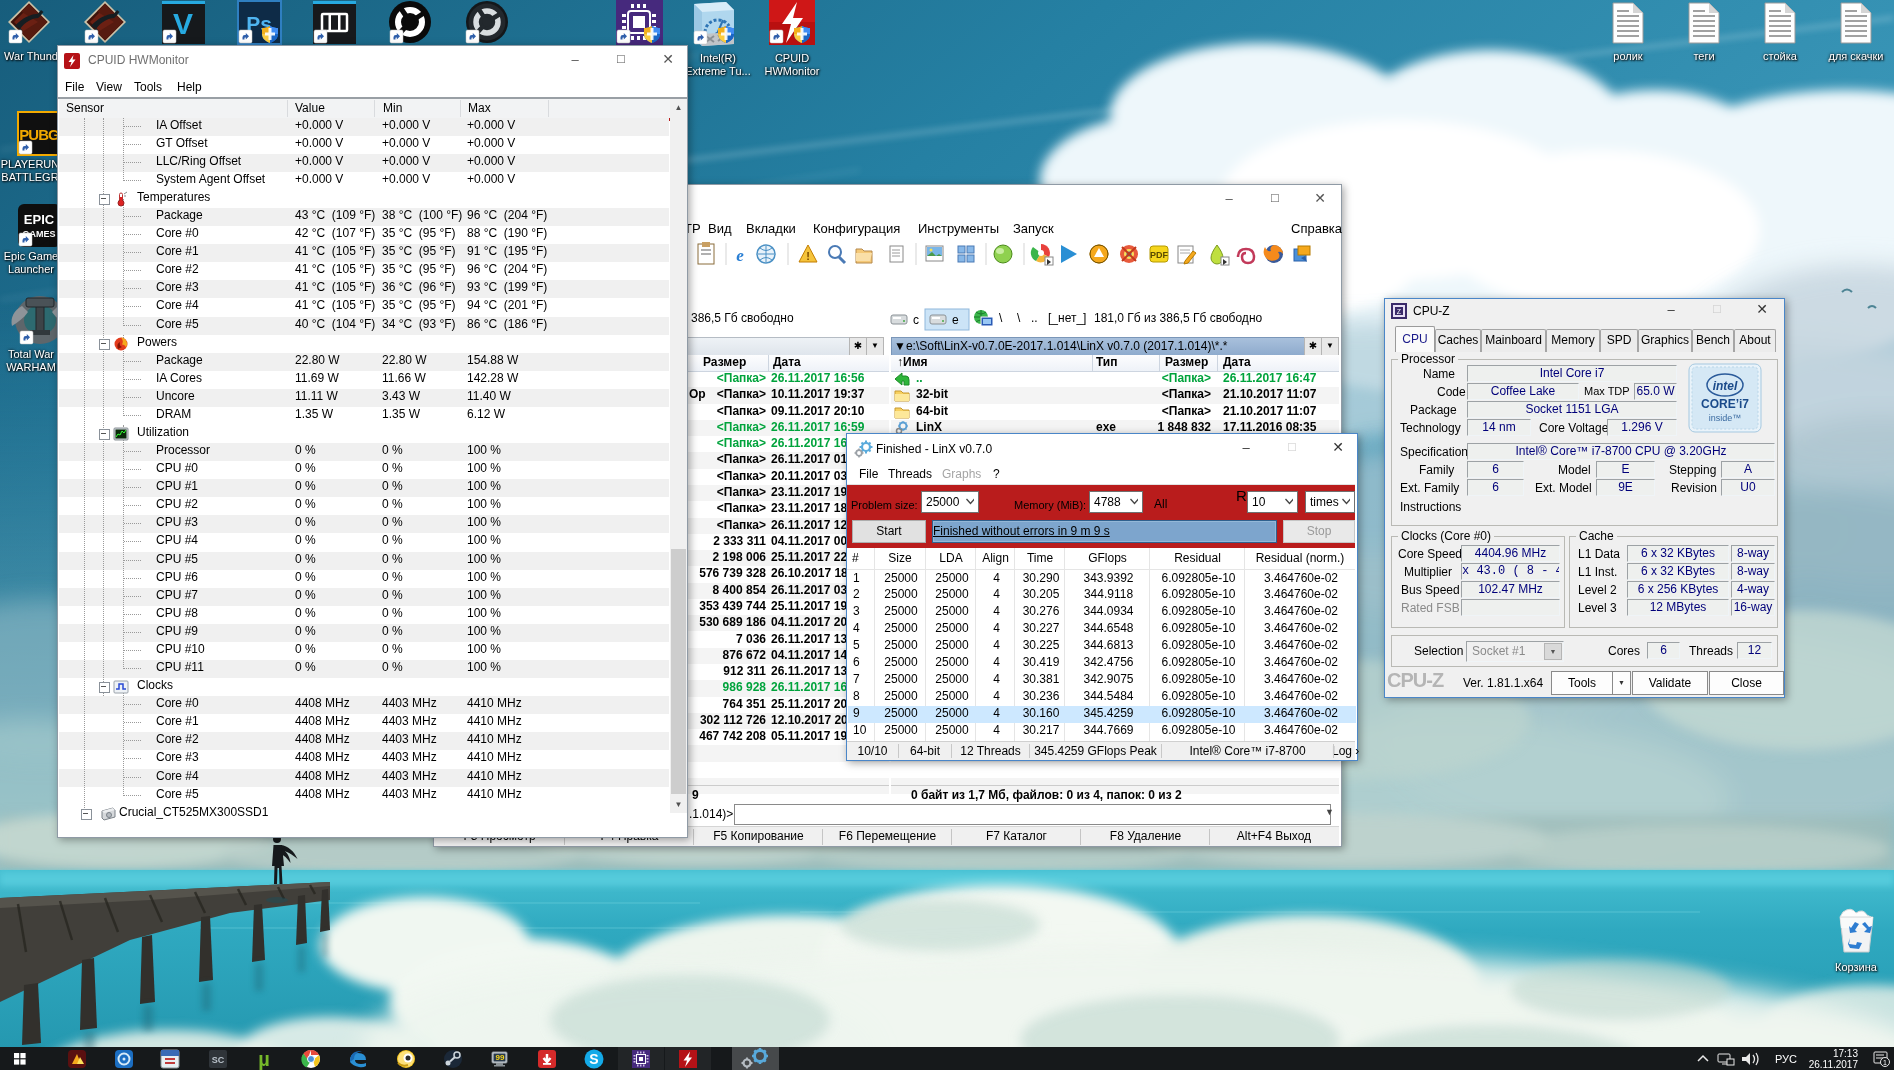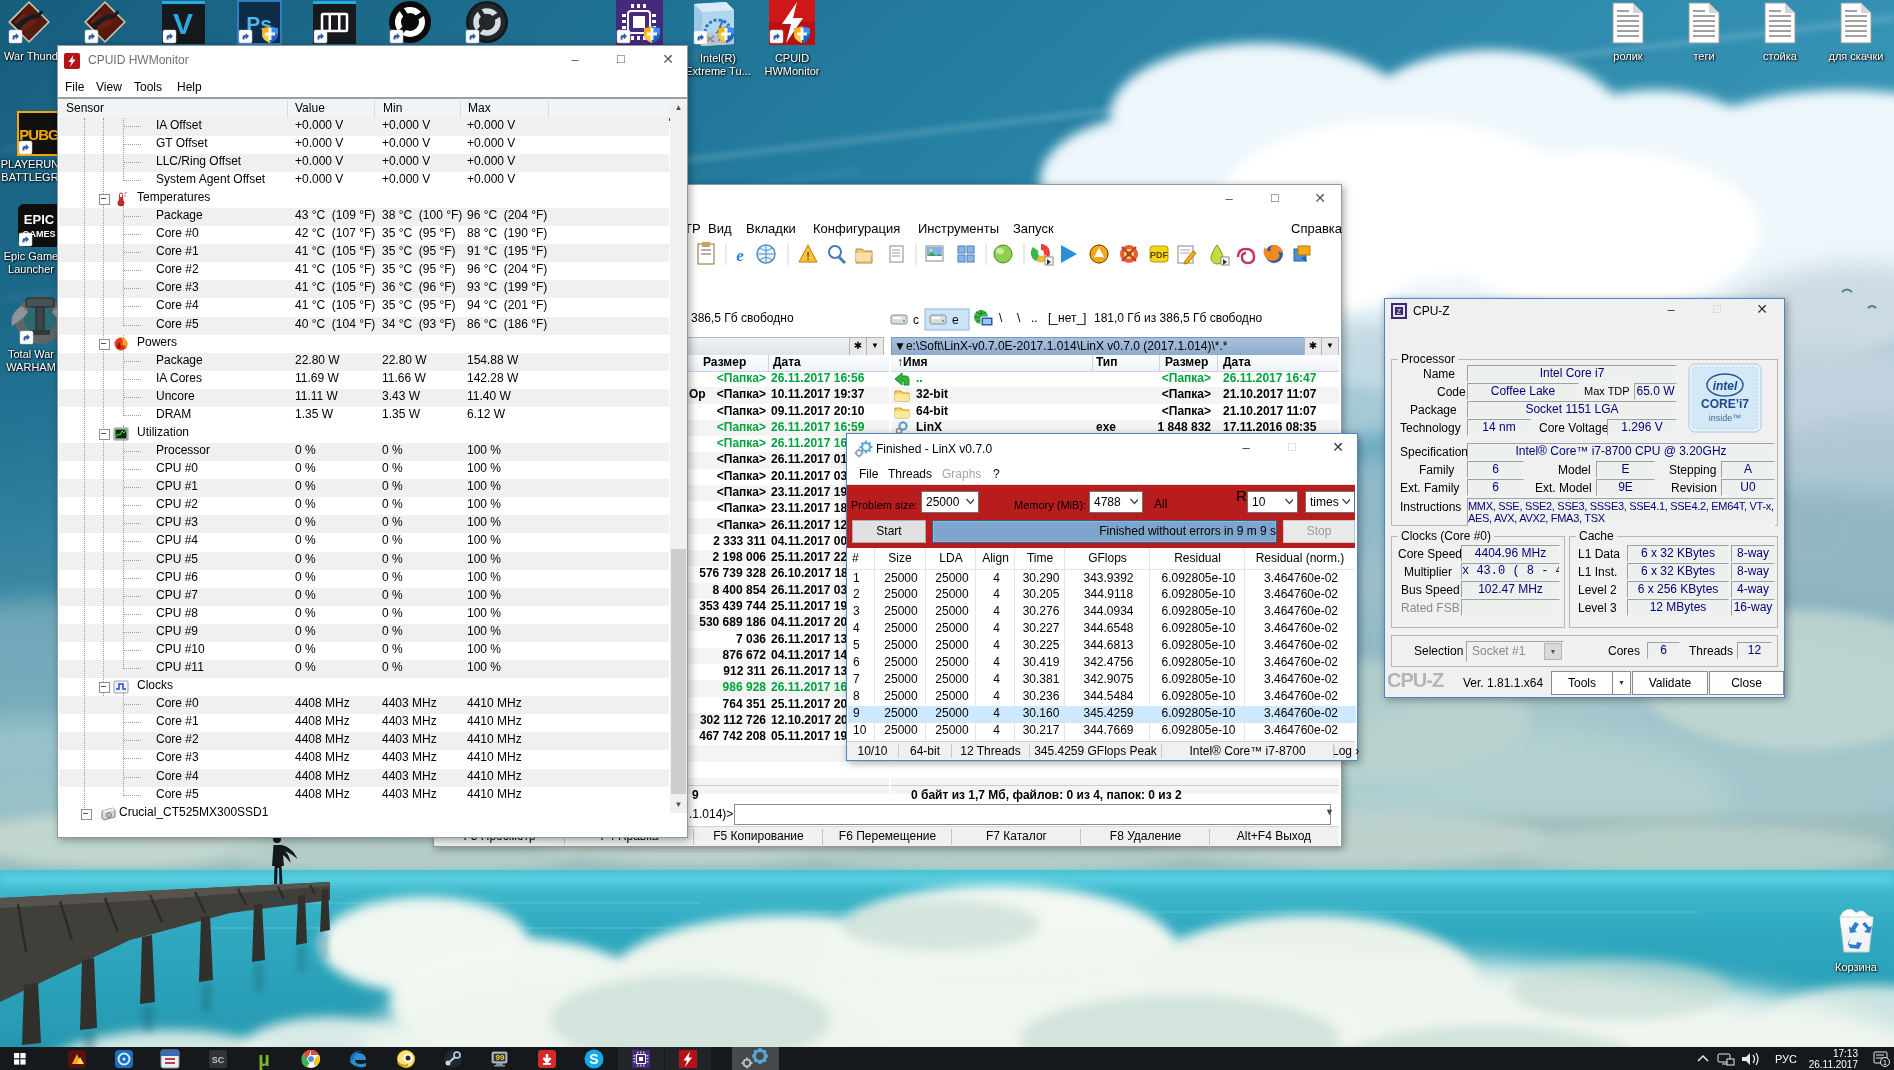--- a/index.html
+++ b/index.html
@@ -1113,21 +1113,21 @@
         </svg></div>
 <span class="abs" style="left:307px;top:12px;font-size:12px;">All</span>
 <span class="abs" style="left:374px;top:2px;font-size:15px;padding-left:15px;">Run:</span>
 <div class="combo" style="left:400px;top:6px;width:49px;height:20px;"><span style="margin-left:4px;line-height:20px;">10</span><svg class="ar" style="top:6px" width="9" height="7">
           <path d="M0.5 1 L4.5 5.5 L8.5 1" stroke="#444" fill="none" stroke-width="1.3"></path>
         </svg></div>
 <div class="combo" style="left:458px;top:6px;width:48px;height:20px;"><span style="margin-left:4px;line-height:20px;">times</span><svg class="ar" style="top:6px" width="9" height="7">
           <path d="M0.5 1 L4.5 5.5 L8.5 1" stroke="#444" fill="none" stroke-width="1.3"></path>
         </svg></div>
 <div class="btn" style="left:5px;top:35px;width:72px;height:21px;line-height:21px;">Start</div>
-<div class="abs" style="left:85px;top:35px;width:343px;height:21px;background:#7da5cd;border:1px solid #30618e;text-align:right;font-size:12px;line-height:21px;color:#000;box-shadow:inset 0 0 0 1px #94b8d8;">Finished without errors in 9 m 9 s</div>
+<div class="abs" style="left:85px;top:35px;width:343px;height:21px;background:#7da5cd;border:1px solid #30618e;text-align:left;font-size:12px;line-height:21px;color:#000;box-shadow:inset 0 0 0 1px #94b8d8;text-decoration:underline;">Finished without errors in 9 m 9 s</div>
 <div class="btn" style="left:436px;top:35px;width:70px;height:21px;line-height:21px;color:#9a9a9a;border-color:#c5c5c5;background:#e9e9e9;">Stop</div>
 </div>
 <div class="abs" style="left:0;top:114px;width:508px;height:193px;background:#fff;font-size:12px;">
 <span class="abs" style="left:5px;top:3px;">#</span>
       <span class="abs" style="left:28px;top:3px;width:50px;text-align:center;">Size</span>
       <span class="abs" style="left:79px;top:3px;width:50px;text-align:center;">LDA</span>
       <span class="abs" style="left:129px;top:3px;width:39px;text-align:center;">Align</span>
       <span class="abs" style="left:168px;top:3px;width:50px;text-align:center;">Time</span>
       <span class="abs" style="left:218px;top:3px;width:85px;text-align:center;">GFlops</span>
       <span class="abs" style="left:303px;top:3px;width:95px;text-align:center;">Residual</span>
@@ -1274,20 +1274,30 @@
         <line x1="14" y1="8" x2="16" y2="8"></line>
         <line x1="14" y1="11" x2="16" y2="11"></line>
       </g>
       <text x="8" y="11" font-size="7" fill="#fff" text-anchor="middle">Z</text>
     </svg>
 <span class="abs" style="left:28px;top:5px;font-size:12px;color:#000;">CPU-Z</span>
 <div class="tbtn" style="left:271px;top:3px;width:30px;color:#333;">–</div>
 <div class="tbtn" style="left:317px;top:2px;width:30px;color:#c9c9c9;">□</div>
 <div class="tbtn" style="left:362px;top:2px;width:30px;font-size:14px;color:#333;">✕</div>
 
+<div class="abs" style="left:0;top:27px;width:399px;height:25px;">
+<div class="abs" style="left:10px;top:0px;width:38px;height:25px;background:#fafafa;border:1px solid #9a9a9a;border-bottom:none;border-radius:2px 2px 0 0;text-align:center;font-size:12px;line-height:24px;color:#1a1a8a;">CPU</div>
+<div class="abs" style="left:50px;top:3px;width:44px;height:22px;background:#ececec;border:1px solid #a5a5a5;border-bottom:none;border-radius:2px 2px 0 0;text-align:center;font-size:12px;line-height:21px;">Caches</div>
+<div class="abs" style="left:96px;top:3px;width:63px;height:22px;background:#ececec;border:1px solid #a5a5a5;border-bottom:none;border-radius:2px 2px 0 0;text-align:center;font-size:12px;line-height:21px;">Mainboard</div>
+<div class="abs" style="left:161px;top:3px;width:52px;height:22px;background:#ececec;border:1px solid #a5a5a5;border-bottom:none;border-radius:2px 2px 0 0;text-align:center;font-size:12px;line-height:21px;">Memory</div>
+<div class="abs" style="left:215px;top:3px;width:36px;height:22px;background:#ececec;border:1px solid #a5a5a5;border-bottom:none;border-radius:2px 2px 0 0;text-align:center;font-size:12px;line-height:21px;">SPD</div>
+<div class="abs" style="left:253px;top:3px;width:52px;height:22px;background:#ececec;border:1px solid #a5a5a5;border-bottom:none;border-radius:2px 2px 0 0;text-align:center;font-size:12px;line-height:21px;">Graphics</div>
+<div class="abs" style="left:307px;top:3px;width:40px;height:22px;background:#ececec;border:1px solid #a5a5a5;border-bottom:none;border-radius:2px 2px 0 0;text-align:center;font-size:12px;line-height:21px;">Bench</div>
+<div class="abs" style="left:349px;top:3px;width:40px;height:22px;background:#ececec;border:1px solid #a5a5a5;border-bottom:none;border-radius:2px 2px 0 0;text-align:center;font-size:12px;line-height:21px;">About</div>
+</div>
 
 <div class="grp" style="left:6px;top:60px;width:385px;height:165px;">
 <span class="cap">Processor</span>
 <div class="lbl" style="left:31px;top:7px;">Name</div>
       <div class="fld" style="left:75px;top:5px;width:208px;height:15px;">Intel Core i7</div>
 <svg class="abs" style="left:296px;top:3px;" width="74" height="70">
         <rect x="1" y="1" width="72" height="68" rx="6" fill="#e9f3fa" stroke="#a5c8e0"></rect>
         <rect x="4" y="4" width="66" height="62" rx="4" fill="#d5e8f5" stroke="#b9d5e8" stroke-dasharray="2 2"></rect>
         <ellipse cx="37" cy="22" rx="18" ry="11" fill="none" stroke="#2a5a9a" stroke-width="1.5"></ellipse>
         <text x="37" y="27" font-size="12" fill="#1a4a8a" text-anchor="middle" font-weight="bold" font-style="italic">intel</text>
@@ -1312,21 +1322,20 @@
       <div class="fld" style="left:204px;top:101px;width:57px;height:15px;">E</div>
 <div class="lbl" style="left:277px;top:103px;">Stepping</div>
       <div class="fld" style="left:329px;top:101px;width:52px;height:15px;">A</div>
 <div class="lbl" style="left:8px;top:121px;">Ext. Family</div>
       <div class="fld" style="left:75px;top:119px;width:55px;height:15px;">6</div>
 <div class="lbl" style="left:143px;top:121px;">Ext. Model</div>
       <div class="fld" style="left:204px;top:119px;width:57px;height:15px;">9E</div>
 <div class="lbl" style="left:279px;top:121px;">Revision</div>
       <div class="fld" style="left:329px;top:119px;width:52px;height:15px;">U0</div>
 <div class="lbl" style="left:8px;top:140px;">Instructions</div>
-      <div class="fld" style="left:75px;top:138px;width:306px;height:25px;text-align:left;white-space:nowrap;line-height:12px;padding-top:1px;font-size:11px;letter-spacing:-0.3px;">MMX, SSE, SSE2, SSE3, SSSE3, SSE4.1, SSE4.2, EM64T, VT-x,<br>AES, AVX, AVX2, FMA3, TSX</div>
 </div>
 
 <div class="grp" style="left:6px;top:237px;width:172px;height:90px;">
 <span class="cap">Clocks (Core #0)</span>
 <div class="lbl" style="left:6px;top:10px;">Core Speed</div>
       <div class="fld" style="left:69px;top:8px;width:97px;height:15px;">4404.96 MHz</div>
 <div class="lbl" style="left:12px;top:28px;">Multiplier</div>
       <div class="fld" style="left:69px;top:26px;width:97px;height:15px;font-family:Liberation Mono, monospace;">x 43.0 ( 8 - 46 )</div>
 <div class="lbl" style="left:9px;top:46px;">Bus Speed</div>
       <div class="fld" style="left:69px;top:44px;width:97px;height:15px;">102.47 MHz</div>

